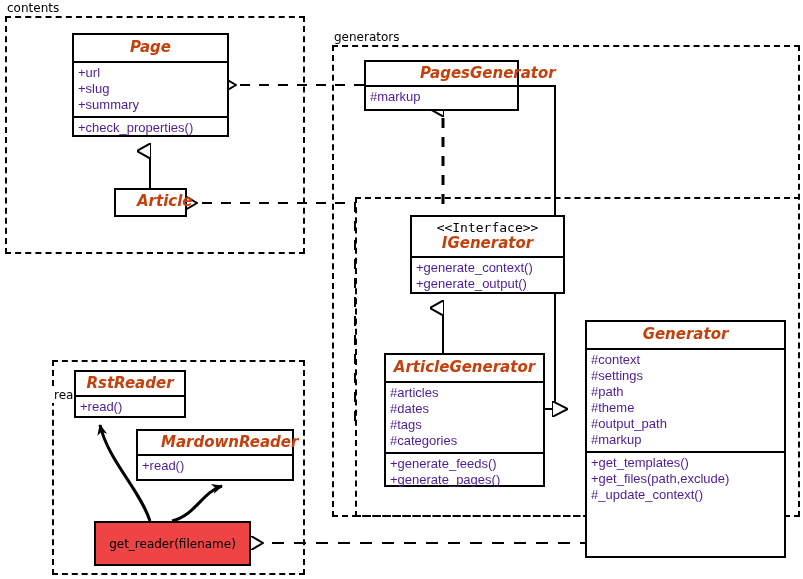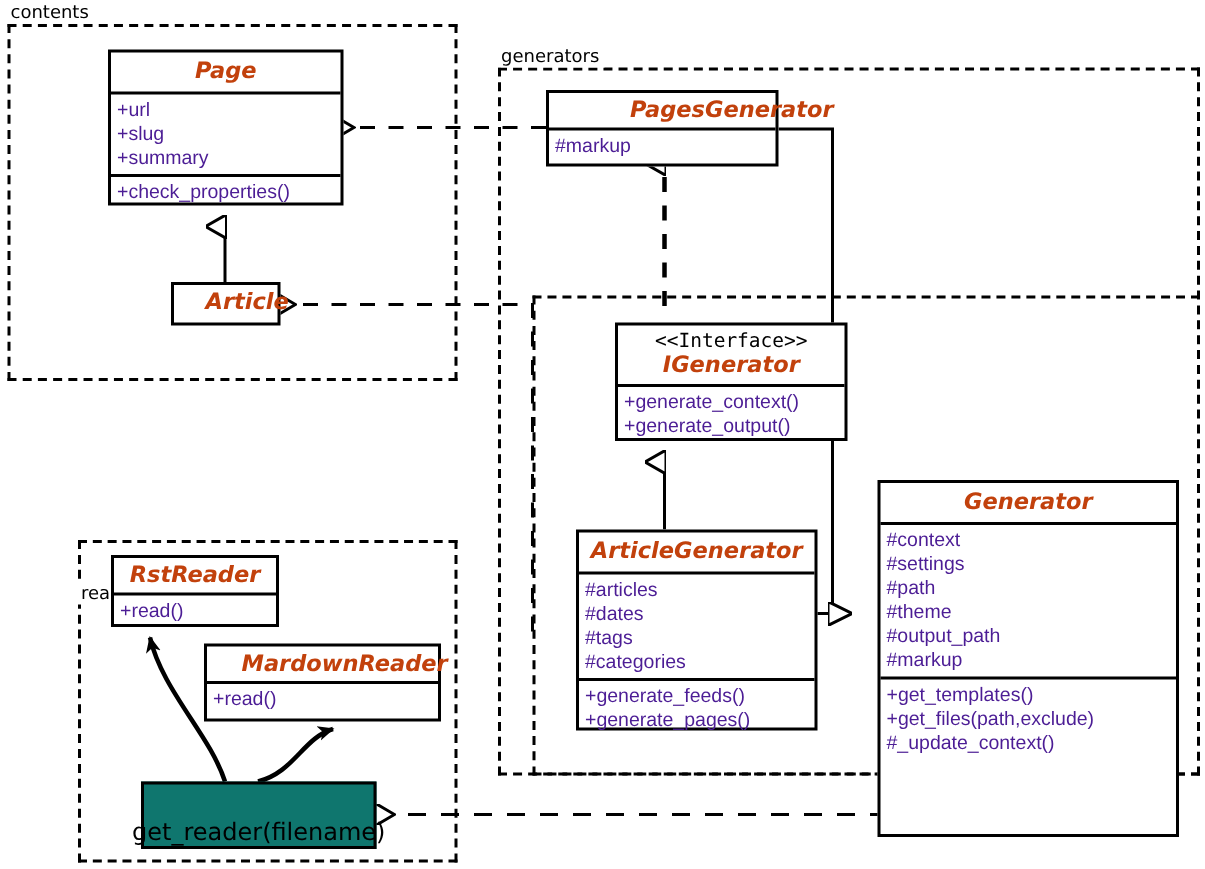--- a/index.html
+++ b/index.html
@@ -87,26 +87,26 @@
     line-height: 16px;
     white-space: nowrap;
   }
   .cls-comp div { white-space: nowrap; }
 
   
   .fnbox {
     position: absolute;
     box-sizing: border-box;
     border: 2px solid #000;
-    background: #0f766e;
+    background: #ef4444;
     display: flex;
-    align-items: flex-end;
+    align-items: center;
     justify-content: center;
     font-family: "DejaVu Sans", sans-serif;
-    font-size: 16px;
+    font-size: 12px;
     color: #000;
     white-space: nowrap;
   }
 </style>
 </head>
 <body>
 
 <div id="canvas">
 
   <div class="pkg pkg-dashdot" style="left:5px; top:16px; width:300px; height:238px; border-style:dashed;"></div>

